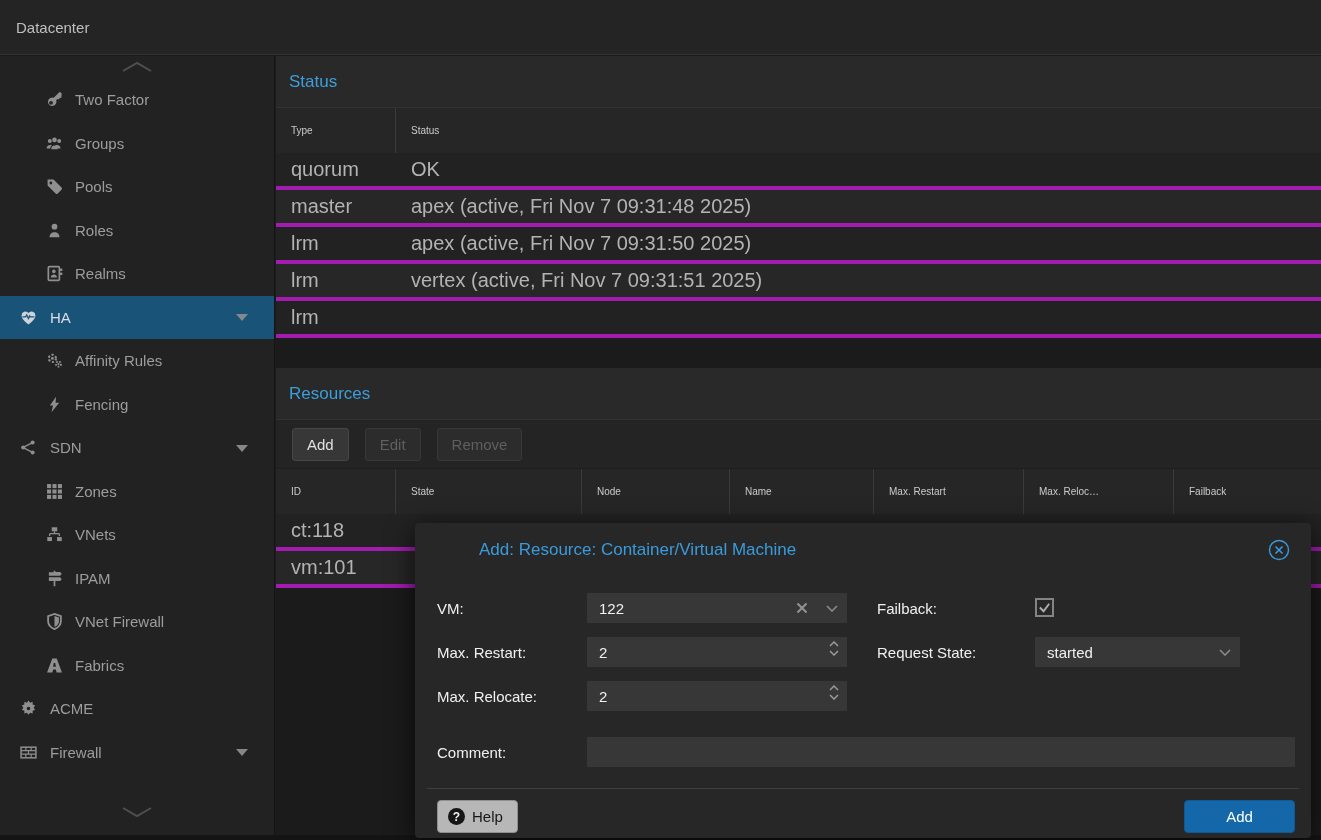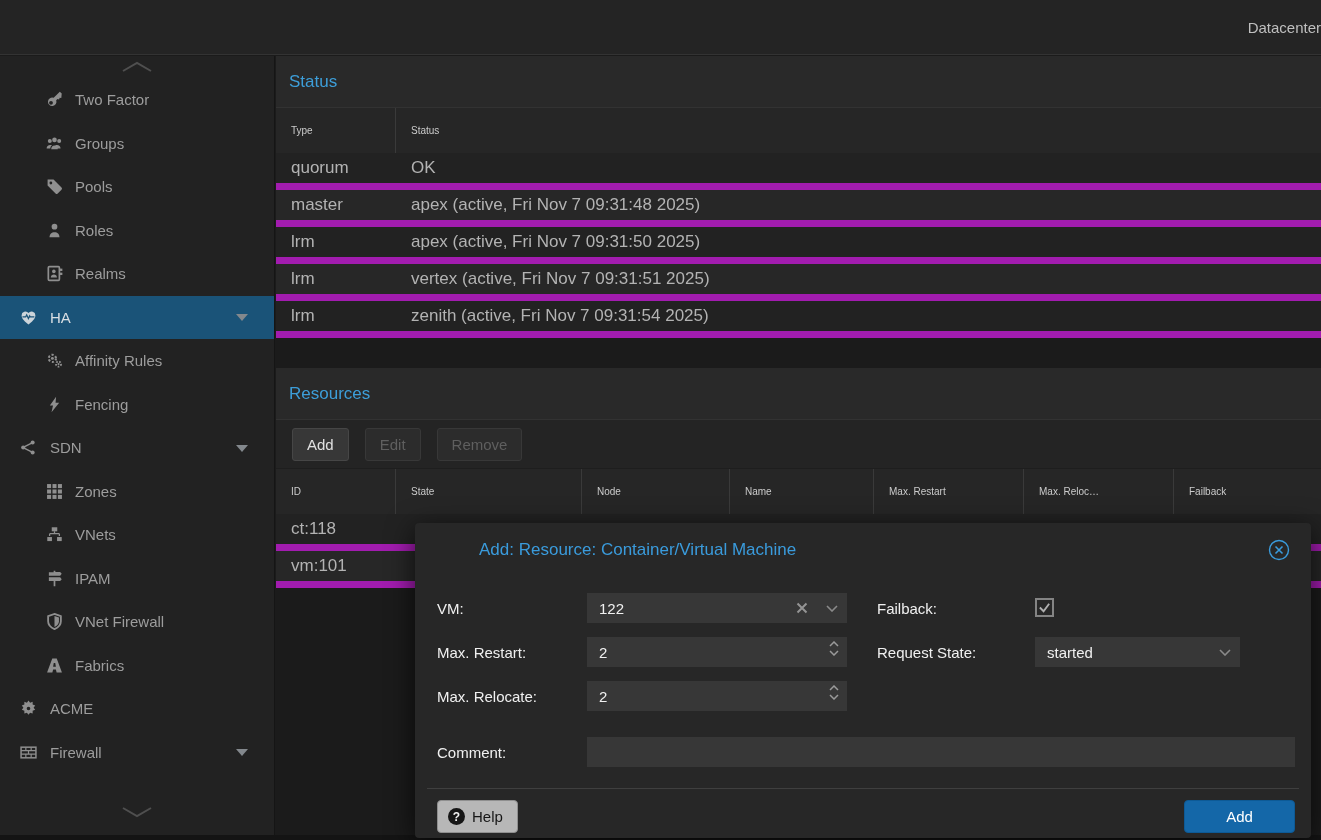--- a/index.html
+++ b/index.html
@@ -2,21 +2,21 @@
 <html><head>
 <meta charset="utf-8">
 <style>
   * { margin:0; padding:0; box-sizing:border-box; }
   html,body { width:1321px; height:840px; overflow:hidden; background:#191919;
     font-family:"Liberation Sans","DejaVu Sans",sans-serif; }
   .stage { position:relative; width:1321px; height:840px; background:#1b1b1b; }
 
   
   .topbar { position:absolute; left:0; top:0; width:1321px; height:55px; background:#242424;
-    border-bottom:1px solid #333; display:flex; align-items:center; padding-left:16px; z-index:2;justify-content:flex-end; }
+    border-bottom:1px solid #333; display:flex; align-items:center; padding-left:16px; z-index:2; }
   .topbar .title { font-size:15px; color:#bfbfbf; }
 
   
   .sidebar { position:absolute; left:0; top:56px; width:275px; bottom:0; background:#222;
     border-right:1px solid #151515; overflow:hidden; z-index:2; }
   .scroll-zone { height:22px; display:flex; align-items:center; justify-content:center; }
   .nav-item { position:relative; height:43.5px; display:flex; align-items:center; cursor:pointer; }
   .nav-item .nicon { position:absolute; left:46px; width:17px; height:17px; display:flex; }
   .nav-item.lvl1 .nicon { left:20px; }
   .nav-item .nlabel { margin-left:75px; font-size:15px; color:#9d9d9d; }
@@ -29,22 +29,22 @@
     display:flex; justify-content:center; padding-top:6px; }
 
   
   .main { position:absolute; left:276px; top:56px; right:0; bottom:0; background:#1b1b1b; z-index:1; }
   .panel-hd { height:52px; background:#292929; border-bottom:1px solid #323232; display:flex;
     align-items:center; padding-left:13px; }
   .panel-hd span { font-size:17px; color:#3d9ed9; }
   .thead { height:45px; background:#262626; display:flex; align-items:stretch; }
   .th { display:flex; align-items:center; padding-left:15px; font-size:10px; color:#cbcbcb; }
   .th:not(:last-child) { border-right:1px solid #3a3a3a; }
-  .trow { height:37px; display:flex; align-items:center; font-size:17px; color:#b3b3b3;
-    border-bottom:7px solid #a21caf; background:#222; }
+  .trow { height:37px; display:flex; align-items:center; font-size:20px; color:#b3b3b3;
+    border-bottom:4px solid #a21caf; background:#222; }
   .rows .trow:nth-child(even) { background:#272727; }
   .td { padding-left:15px; overflow:hidden; white-space:nowrap; }
   .w-type { width:120px; } .flex1 { flex:1; }
   .w-id{width:120px;} .w-state{width:186px;} .w-node{width:148px;} .w-name{width:144px;}
   .w-maxr{width:150px;text-align:center;} .w-maxl{width:150px;}
   .gap { height:30px; }
 
   .toolbar { height:49px; background:#242424; border-bottom:1px solid #1e1e1e; display:flex;
     align-items:center; padding-left:16px; }
   .tbtn { height:33px; padding:0 14px; margin-right:16px; border-radius:3px; font-size:15px;
@@ -282,21 +282,20 @@
       <div class="trow">
         <div class="td w-type">lrm</div>
         <div class="td flex1">apex (active, Fri Nov 7 09:31:50 2025)</div>
       </div>
       <div class="trow">
         <div class="td w-type">lrm</div>
         <div class="td flex1">vertex (active, Fri Nov 7 09:31:51 2025)</div>
       </div>
       <div class="trow">
         <div class="td w-type">lrm</div>
-        <div class="td flex1">zenith (active, Fri Nov 7 09:31:54 2025)</div>
       </div>
     </div>
 
     <div class="gap"></div>
 
     <div class="panel-hd">
       <span>Resources</span>
     </div>
     <div class="toolbar">
       <button class="tbtn">Add</button>

